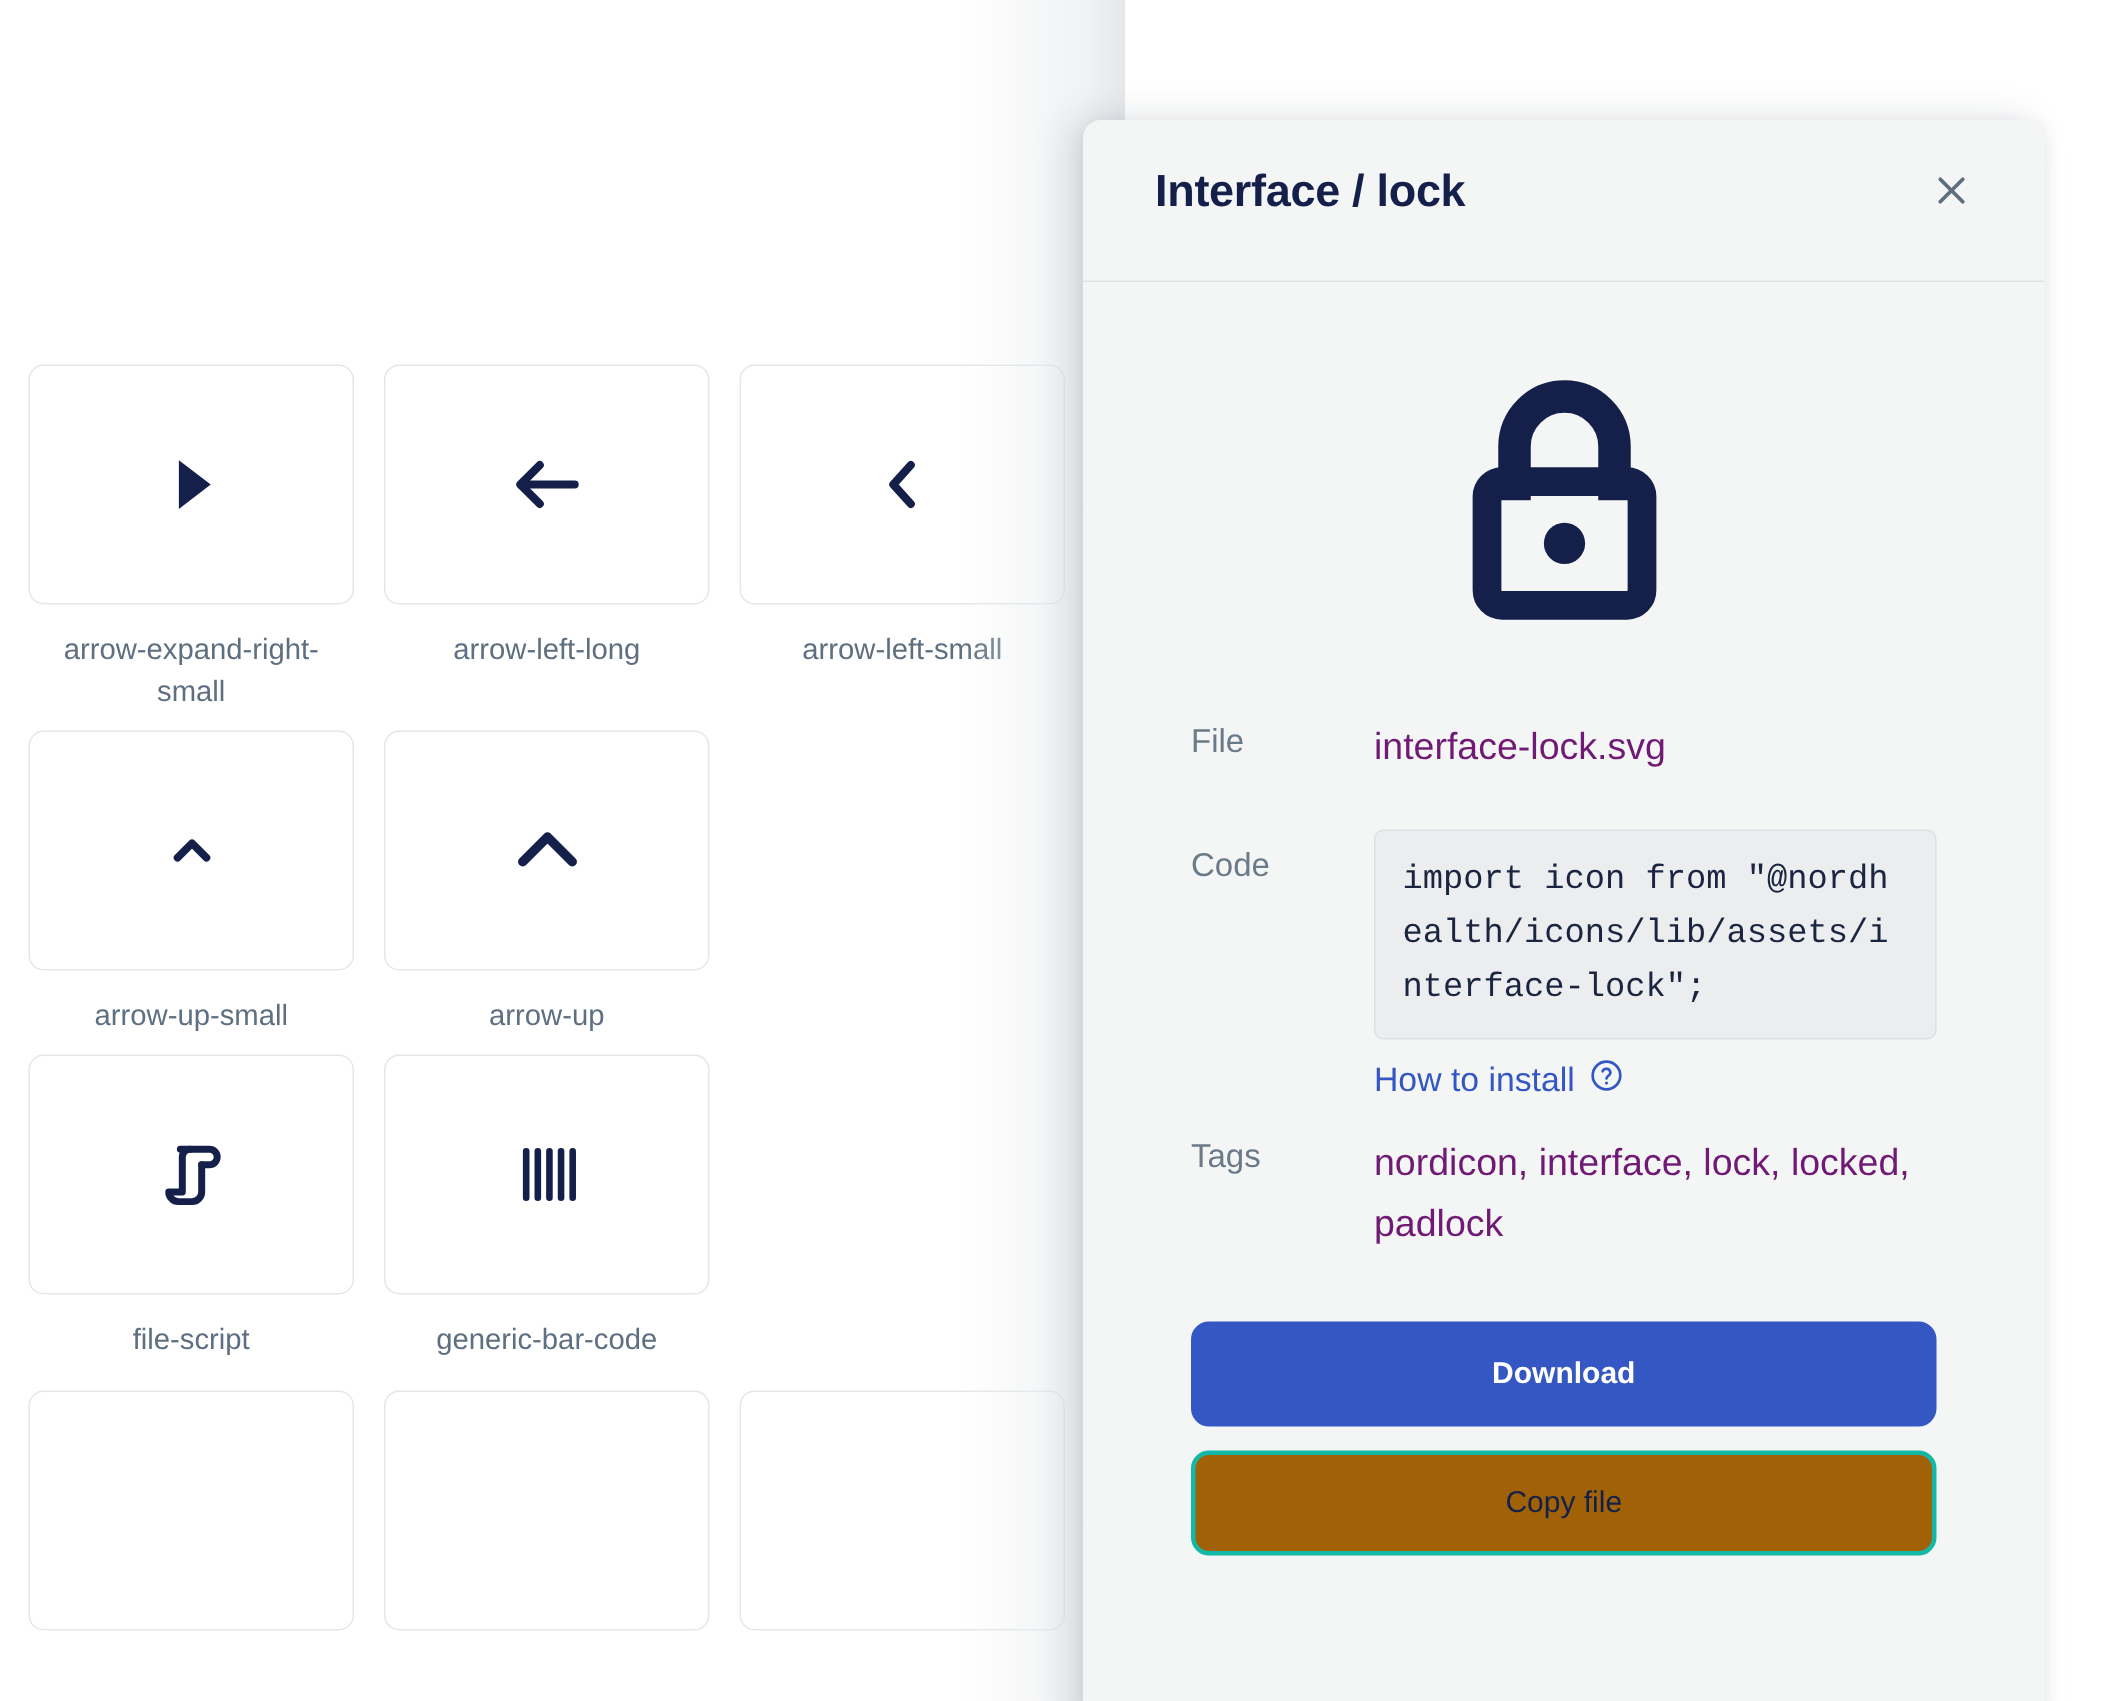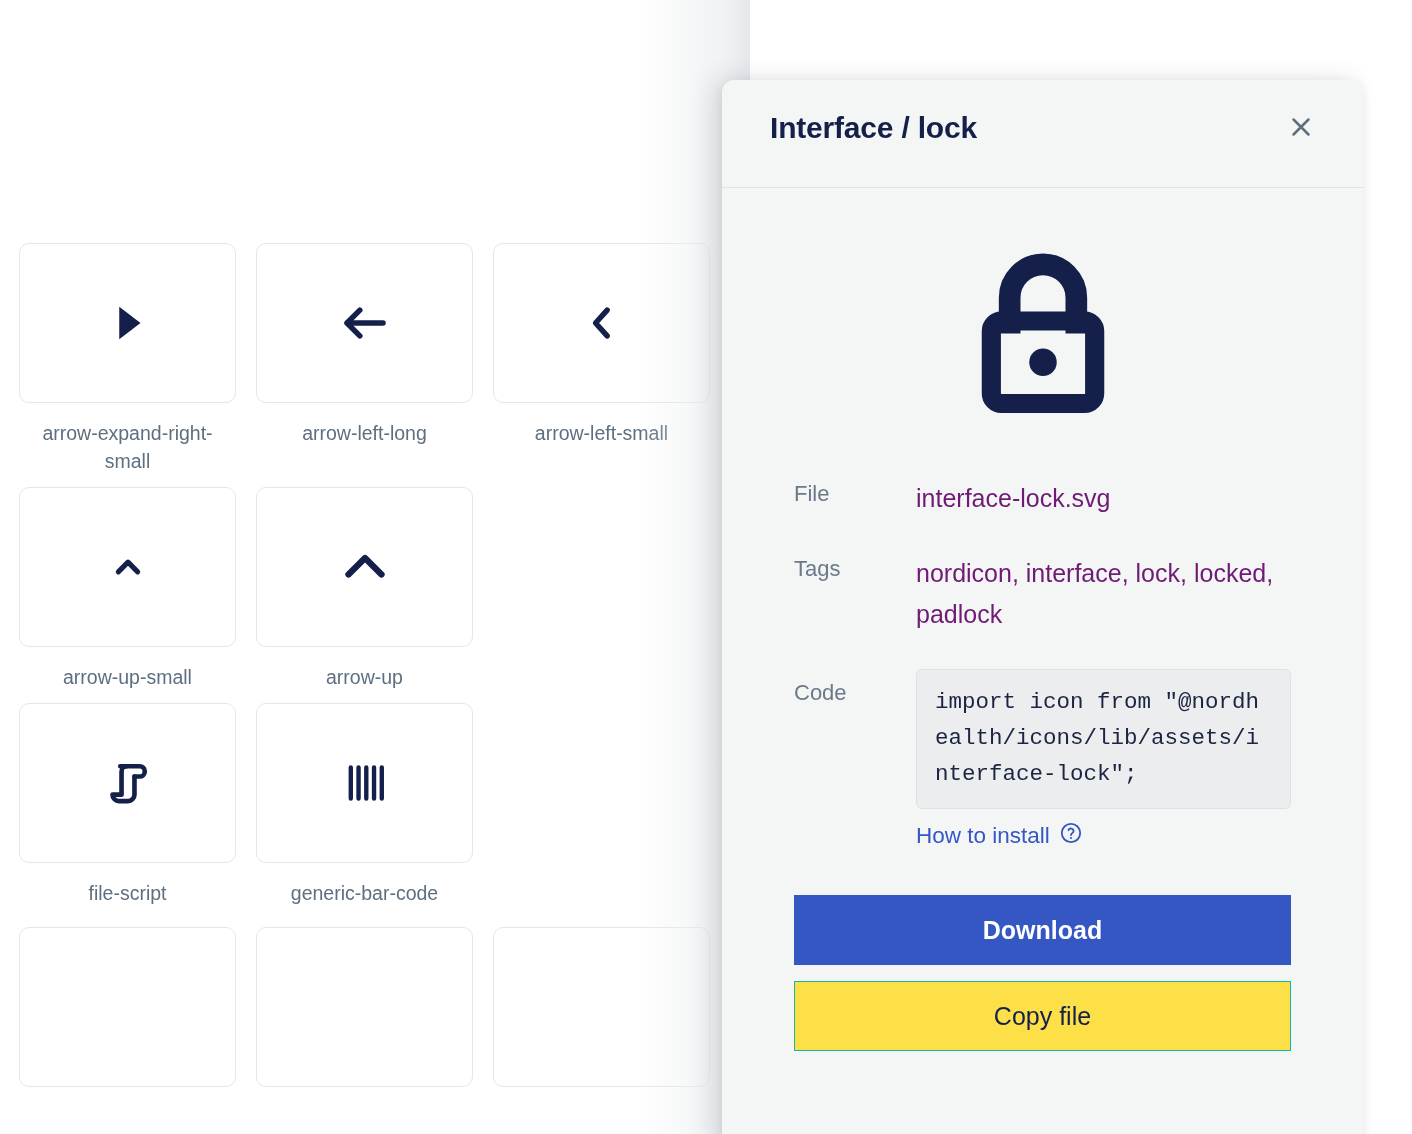--- a/index.html
+++ b/index.html
@@ -165,39 +165,39 @@
   }
 
   .actions {
     margin-top: 44px;
     display: flex;
     flex-direction: column;
     gap: 16px;
   }
   .btn {
     height: 70px;
-    border-radius: 0;
-    font-size: 25px;
+    border-radius: 12px;
+    font-size: 20px;
     display: flex;
     align-items: center;
     justify-content: center;
     cursor: pointer;
     box-sizing: border-box;
     font-family: inherit;
   }
   .btn-primary {
     background: #3557c4;
     color: #ffffff;
     font-weight: bold;
     border: 1px solid #3557c4;
   }
   .btn-secondary {
-    background: #fde047;
+    background: #a16207;
     color: #14204a;
-    border: 1px solid #14b8a6;
+    border: 3px solid #14b8a6;
   }
 </style>
 </head>
 <body>
 
 <div id="icon-grid">
 
   <div class="grid-row">
     <div class="grid-cell">
       <div class="icon-card">
@@ -315,43 +315,43 @@
           <path d="M16 22 V16 a8 8 0 0 1 16 0 v6" fill="none" stroke="#14204a" stroke-width="5.2" stroke-linecap="square"></path>
           <rect x="11.6" y="21.6" width="24.8" height="19.8" rx="2.4" fill="none" stroke="#14204a" stroke-width="4.6"></rect>
           <circle cx="24" cy="31.5" r="3.3" fill="#14204a"></circle>
         </svg>
       </span>
     </div>
 
     <div class="field-row">
       <div class="field-label">File</div>
       <div class="field-value">interface-lock.svg</div>
-    </div>
-
-    <div class="field-row">
-      <div class="field-label">Tags</div>
-      <div class="field-value">nordicon, interface, lock, locked, padlock</div>
     </div>
 
     <div class="field-row code-row">
       <div class="field-label">Code</div>
       <div style="flex:1; display:flex; flex-direction:column; align-items:flex-start;">
         <div class="code-box">import icon from "@nordhealth/icons/lib/assets/interface-lock";</div>
         <a class="install-link">
           <span>How to install</span>
           <span>
             <svg width="24" height="24" viewBox="0 0 24 24" fill="none" stroke="#3557c4" stroke-width="1.8">
               <circle cx="12" cy="12" r="9.2"></circle>
               <path d="M9.4 9.2 a2.7 2.7 0 0 1 5.2 0.9 c0 1.9 -2.6 2.2 -2.6 3.9" stroke-linecap="round"></path>
               <circle cx="12" cy="17" r="1.05" fill="#3557c4" stroke="none"></circle>
             </svg>
           </span>
         </a>
       </div>
     </div>
 
+    <div class="field-row">
+      <div class="field-label">Tags</div>
+      <div class="field-value">nordicon, interface, lock, locked, padlock</div>
+    </div>
+
     <div class="actions">
       <button class="btn btn-primary">Download</button>
       <button class="btn btn-secondary">Copy file</button>
     </div>
 
   </div>
 </div>
 
 </body></html>

